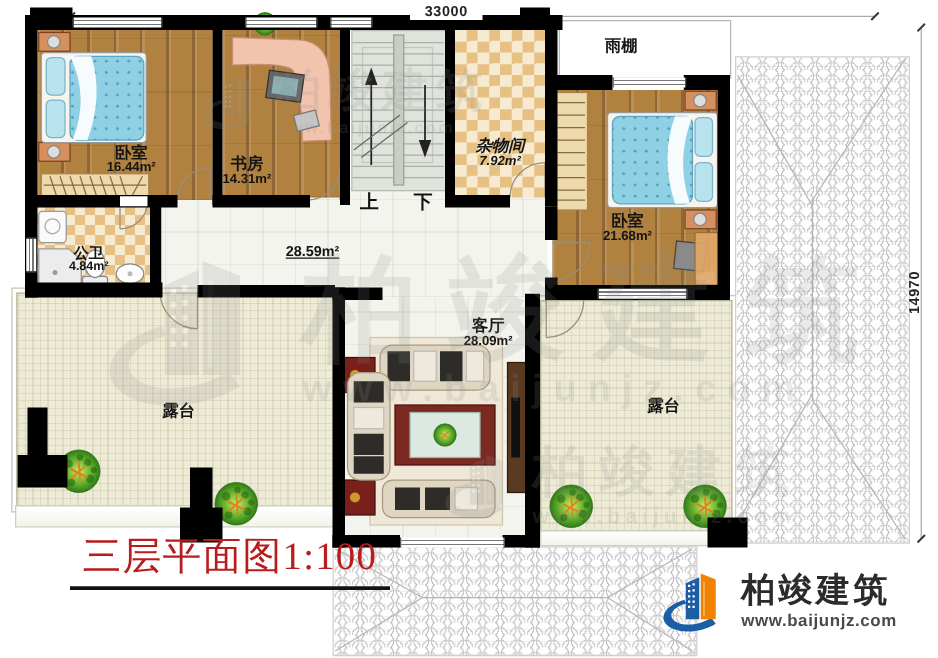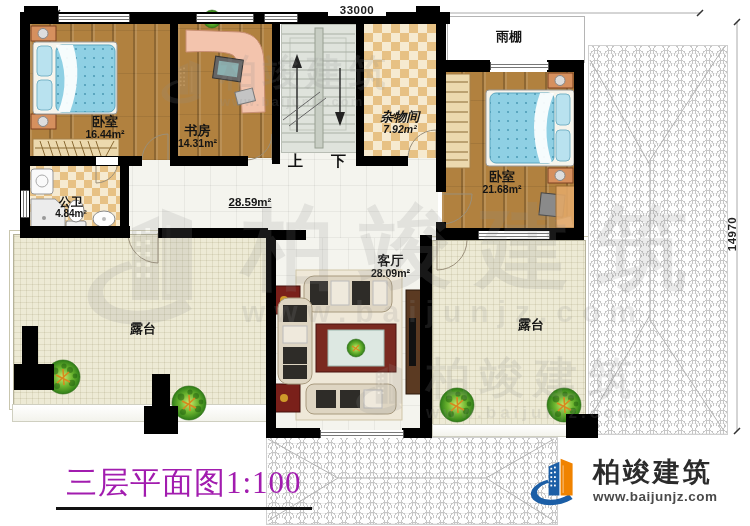--- a/index.html
+++ b/index.html
@@ -41,21 +41,21 @@
   svg.overlay{position:absolute;left:0;top:0;z-index:5;pointer-events:none;}
   .rlabel{position:absolute;text-align:center;font-weight:bold;color:#141414;z-index:10;line-height:1.05;}
   .rname{font-size:13px;} .rarea{font-size:10.5px;} .rname-sm{font-size:12px;margin-top:24px;} .rarea-sm{font-size:10px;}
   .stairlab{position:absolute;z-index:10;font-weight:bold;font-size:15px;color:#111;}
   .dim{position:absolute;z-index:12;font-size:11.5px;font-weight:bold;color:#222;background:#fff;
        text-align:center;letter-spacing:.5px;}
   .dim-v{transform:rotate(-90deg);background:transparent;}
   .wm{position:absolute;z-index:11;display:flex;align-items:center;opacity:.17;pointer-events:none;color:#8d8d8d;}
   .wm .wmtxt{font-weight:bold;color:#8d8d8d;line-height:1;}
   .wm .wmurl{font-weight:bold;color:#8d8d8d;line-height:1;margin-top:4px;}
-  .titleblock{position:absolute;left:56px;top:462px;z-index:12;color:#a21caf;}
+  .titleblock{position:absolute;left:56px;top:424px;z-index:12;color:#b91c1c;}
   .titleblock .t1{font-family:"Liberation Serif",serif;font-size:31px;letter-spacing:1px;
        border-bottom:3px solid #111;padding:0 10px 3px 10px;white-space:nowrap;}
   .titleblock .t2{margin-top:7px;font-size:13px;font-weight:bold;display:flex;gap:28px;padding-left:14px;white-space:nowrap;}
   .brand{position:absolute;left:527px;top:451px;z-index:12;display:flex;align-items:center;}
   .brand .bname{font-size:27px;font-weight:bold;color:#2b2b2b;letter-spacing:3px;line-height:1.05;white-space:nowrap;}
   .brand .burl{font-size:13.5px;font-weight:bold;color:#4a4a4a;letter-spacing:.5px;margin-top:3px;}
 </style>
 </head>
 <body>
 
@@ -315,21 +315,21 @@
     <div class="rarea">16.44m²</div>
   </div>
   <div class="rlabel" style="left:150px;top:124px;width:95px;">
     <div class="rname">书房</div>
     <div class="rarea">14.31m²</div>
   </div>
   <div class="rlabel" style="left:356px;top:110px;width:88px;font-style:italic;">
     <div class="rname">杂物间</div>
     <div class="rarea">7.92m²</div>
   </div>
-  <div class="rlabel" style="left:467px;top:30px;width:84px;">
+  <div class="rlabel" style="left:455px;top:30px;width:84px;">
     <div class="rname">雨棚</div>
   </div>
   <div class="rlabel" style="left:462px;top:170px;width:80px;">
     <div class="rname">卧室</div>
     <div class="rarea">21.68m²</div>
   </div>
   <div class="rlabel" style="left:40px;top:172px;width:62px;">
     <div class="rname-sm">公卫</div>
     <div class="rarea-sm">4.84m²</div>
   </div>

